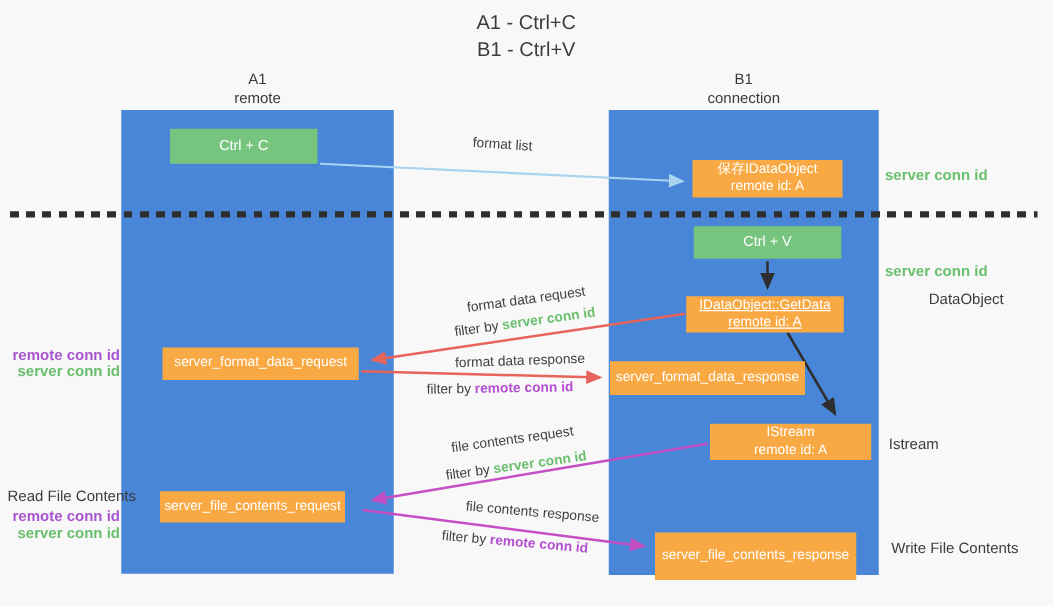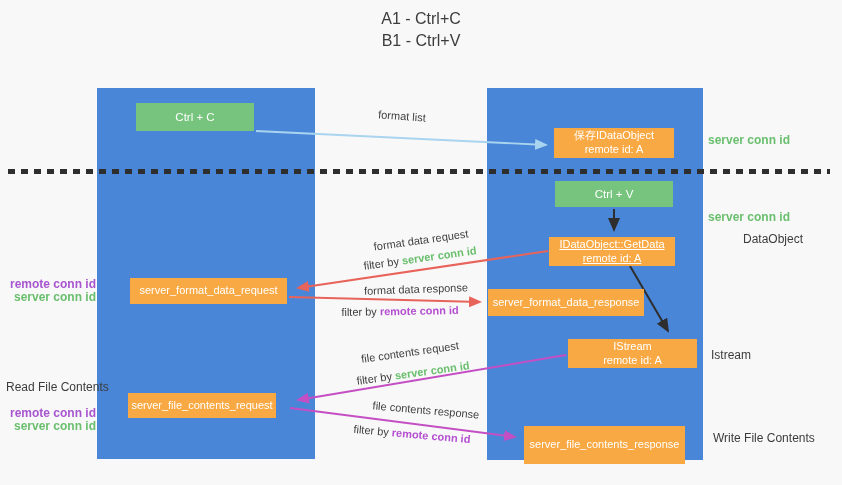--- a/index.html
+++ b/index.html
@@ -52,20 +52,28 @@
 </head>
 <body>
 
 <div class="canvas">
 
   <div class="title">
     <div>A1 - Ctrl+C</div>
     <div>B1 - Ctrl+V</div>
   </div>
 
+  <div class="col-header left">
+    <div>A1</div>
+    <div>remote</div>
+  </div>
+  <div class="col-header right">
+    <div>B1</div>
+    <div>connection</div>
+  </div>
 
   <div class="lane left"></div>
   <div class="lane right"></div>
 
   <div class="dashline"></div>
 
   <svg class="arrows" width="842" height="485" viewBox="0 0 842 485">
     <defs>
       <marker id="mBlue" markerUnits="userSpaceOnUse" markerWidth="13" markerHeight="11" refX="11" refY="5.5" orient="auto">
         <path d="M0,0 L13,5.5 L0,11 Z" fill="#a8d4f0"></path>
@@ -118,21 +126,21 @@
   </div>
   <div class="node orange n-fcresp">
     <span>server_file_contents_response</span>
   </div>
 
   <div class="side green" style="left:708px; top:133px;">server conn id</div>
   <div class="side green" style="left:708px; top:210px;">server conn id</div>
   <div class="side" style="left:711px; top:232px;margin-left:32px;">DataObject</div>
   <div class="side" style="left:711px; top:348px;">Istream</div>
   <div class="side" style="left:713px; top:431px;">Write File Contents</div>
-  <div class="side" style="left:6px; top:380px;">Read File Contents</div>
+  <div class="side" style="left:6px; top:390px;">Read File Contents</div>
 
   <div class="pair" style="left:10px; top:278px;">
     <span class="purple">remote conn id</span>
     <span class="green">server conn id</span>
   </div>
   <div class="pair" style="left:10px; top:407px;">
     <span class="purple">remote conn id</span>
     <span class="green">server conn id</span>
   </div>
 

